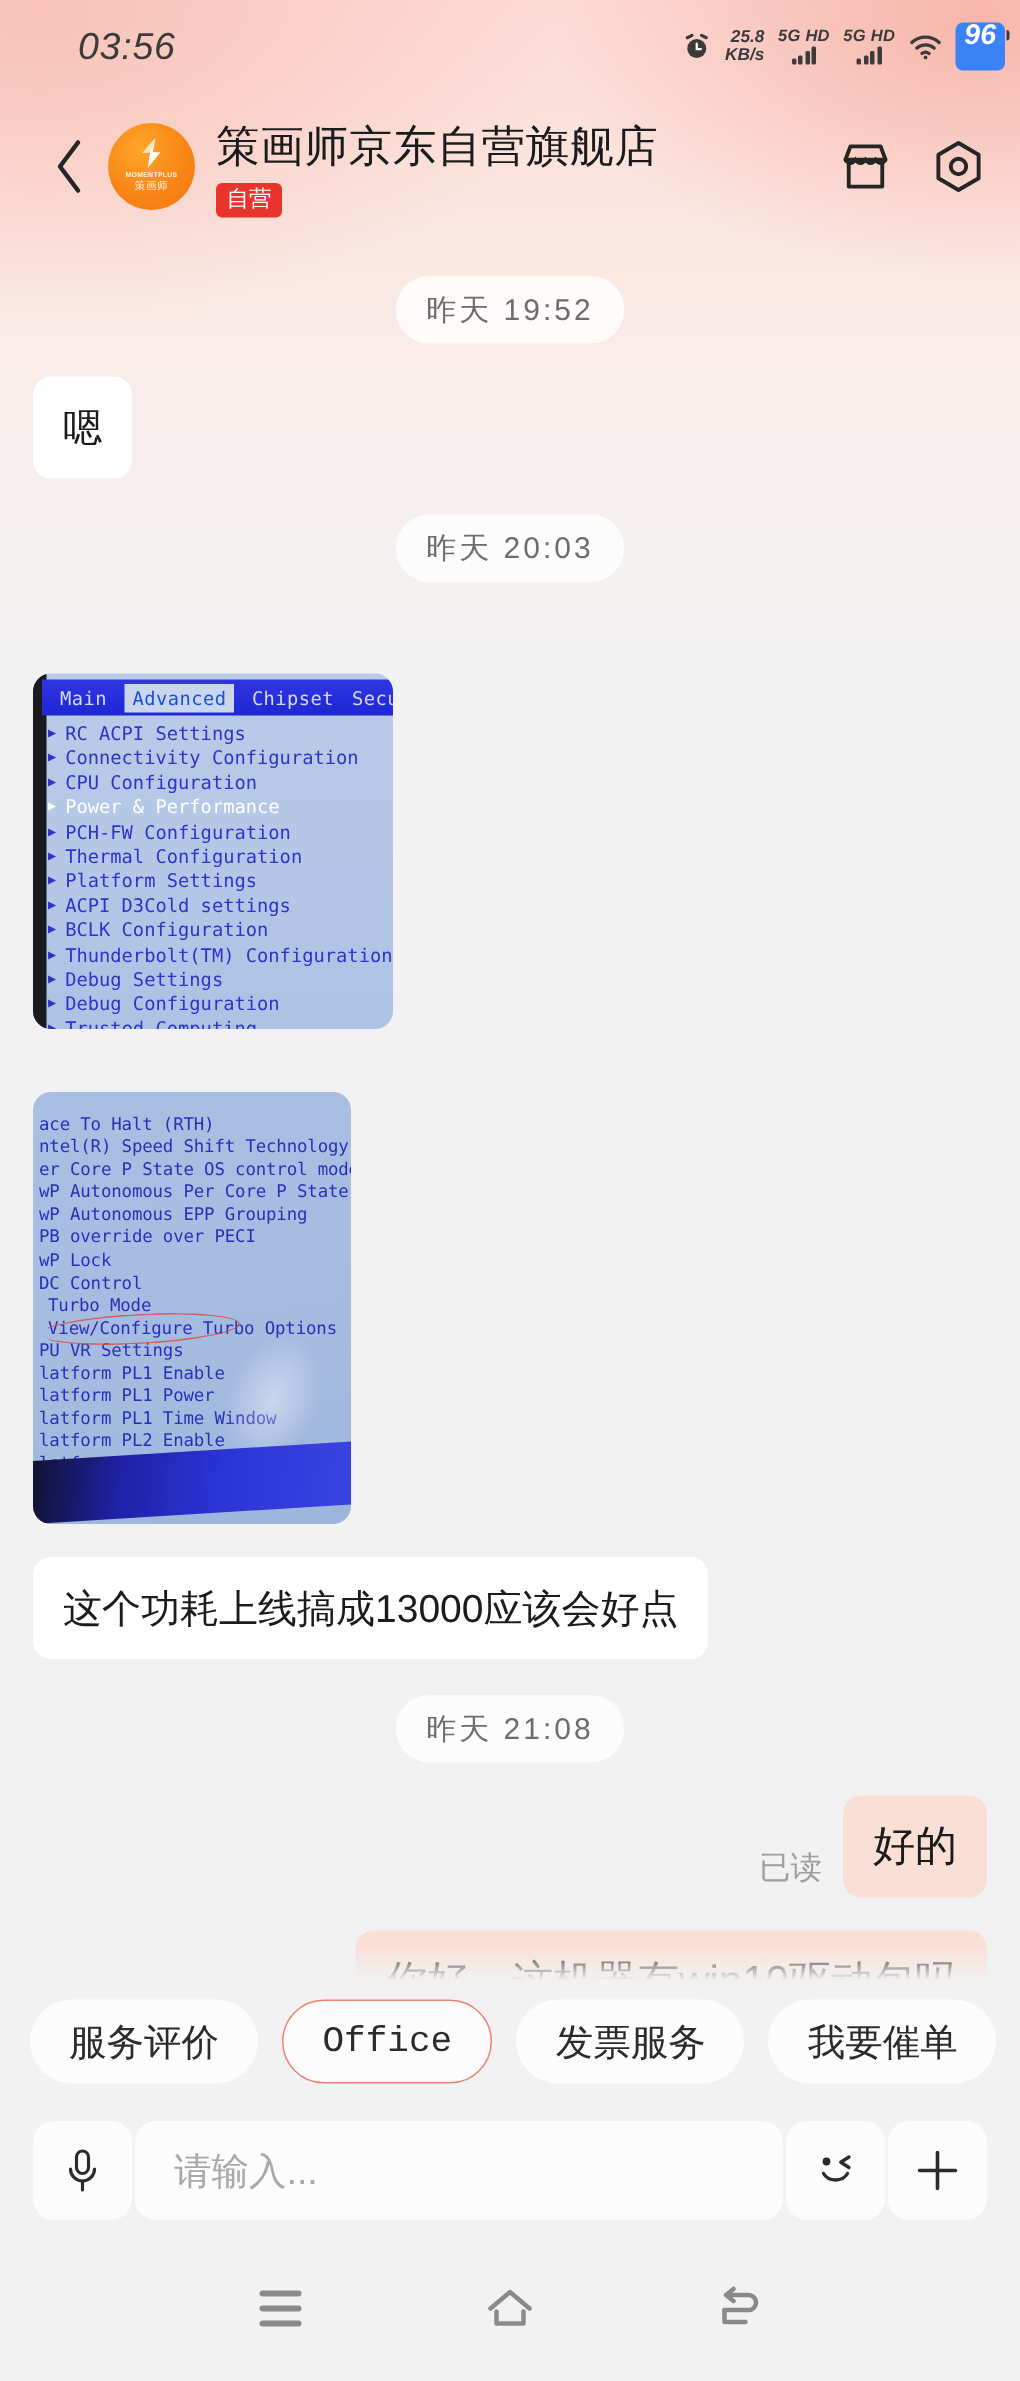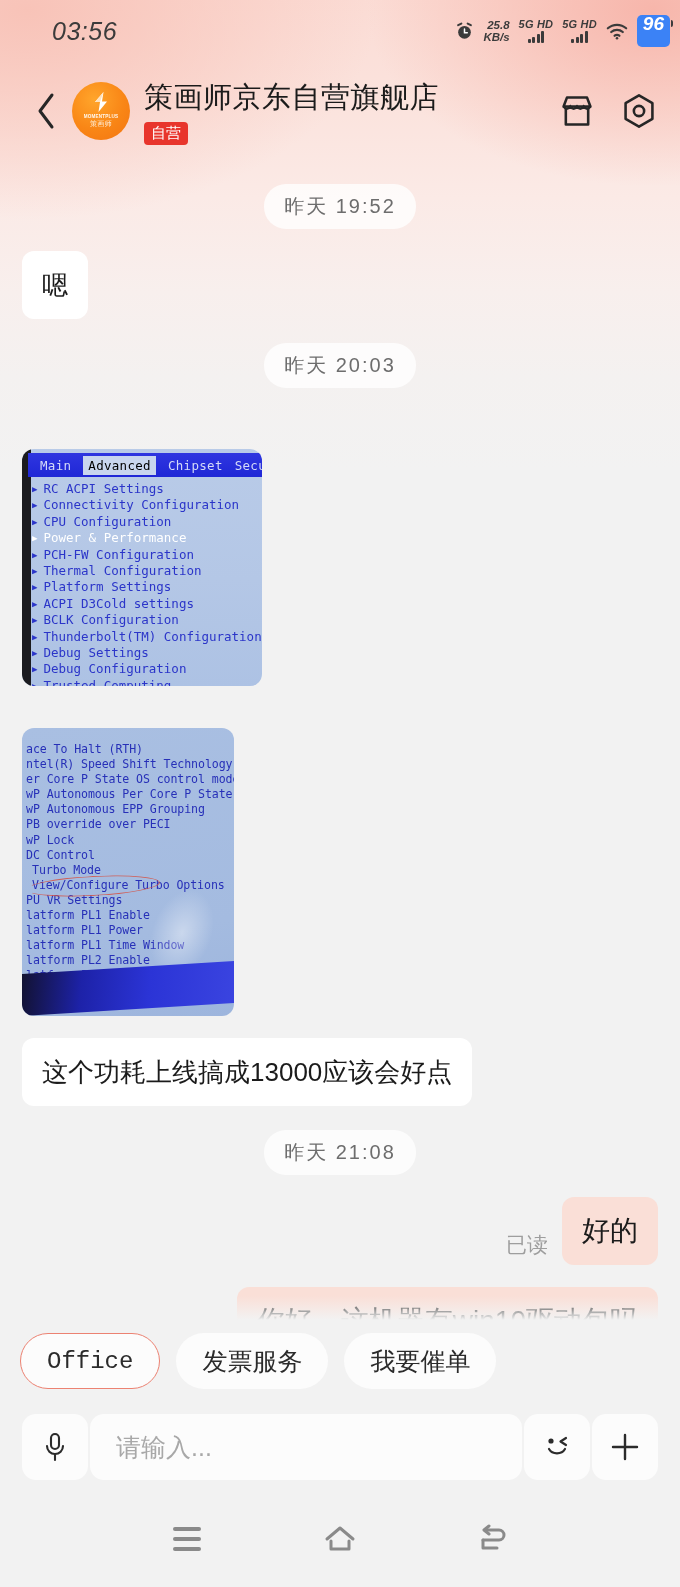--- a/index.html
+++ b/index.html
@@ -107,21 +107,21 @@
     width: 240px; height: 237px; margin-top: 39px;
     background: linear-gradient(180deg, #b9cbe8 0%, #b4c7e6 55%, #adc2e4 100%);
   }
   .bios1 .shadow-l { position: absolute; left: 0; top: 0; width: 9px; height: 100%; background: #1b1b1f; }
   .bios1 .tabbar {
     position: absolute; top: 4px; left: 6px; right: 0; height: 24px;
     background: linear-gradient(180deg, #2f36e0 0%, #1f27d6 100%);
     display: flex; align-items: center; gap: 12px; padding-left: 12px;
   }
   .bios1 .tab { font-size: 12.5px; color: #d4daf8; letter-spacing: .3px; }
-  .bios1 .tab.active { background: #c9d6ee; color: #000000; padding: 2px 5px; }
+  .bios1 .tab.active { background: #c9d6ee; color: #1d4ed8; padding: 2px 5px; }
   .bios1 .list { position: absolute; top: 32px; left: 10px; right: 4px; }
   .bios1 .item { font-size: 12.5px; color: #2b35c9; line-height: 16.4px; white-space: nowrap; display: flex; gap: 6px; }
   .bios1 .item .arrow { color: #2b35c9; font-size: 9px; line-height: 16.4px; }
   .bios1 .item.sel { color: #ffffff; }
   .bios1 .item.sel .arrow { color: #ffffff; }
 
   .bios2 {
     width: 212px; height: 288px; margin-top: 20px;
     background: linear-gradient(170deg, #a9bfe2 0%, #a4bbe0 70%, #9db5dd 100%);
   }
@@ -392,20 +392,21 @@
   </div>
 
   <div class="msg-row right">
     <div class="bubble-out">你好，这机器有win10驱动包吗</div>
   </div>
 
   <div class="chat-fade"></div>
 </div>
 
 <div class="chips">
+  <div class="chip">服务评价</div>
   <div class="chip accent">Office</div>
   <div class="chip">发票服务</div>
   <div class="chip">我要催单</div>
 
 </div>
 
 <div class="input-bar">
   <div class="sq-btn">
     <svg width="30" height="34" viewBox="0 0 30 34">
       <rect x="11" y="4" width="8" height="15" rx="4" stroke="#2b2b2b" stroke-width="2.1" fill="none"></rect>

